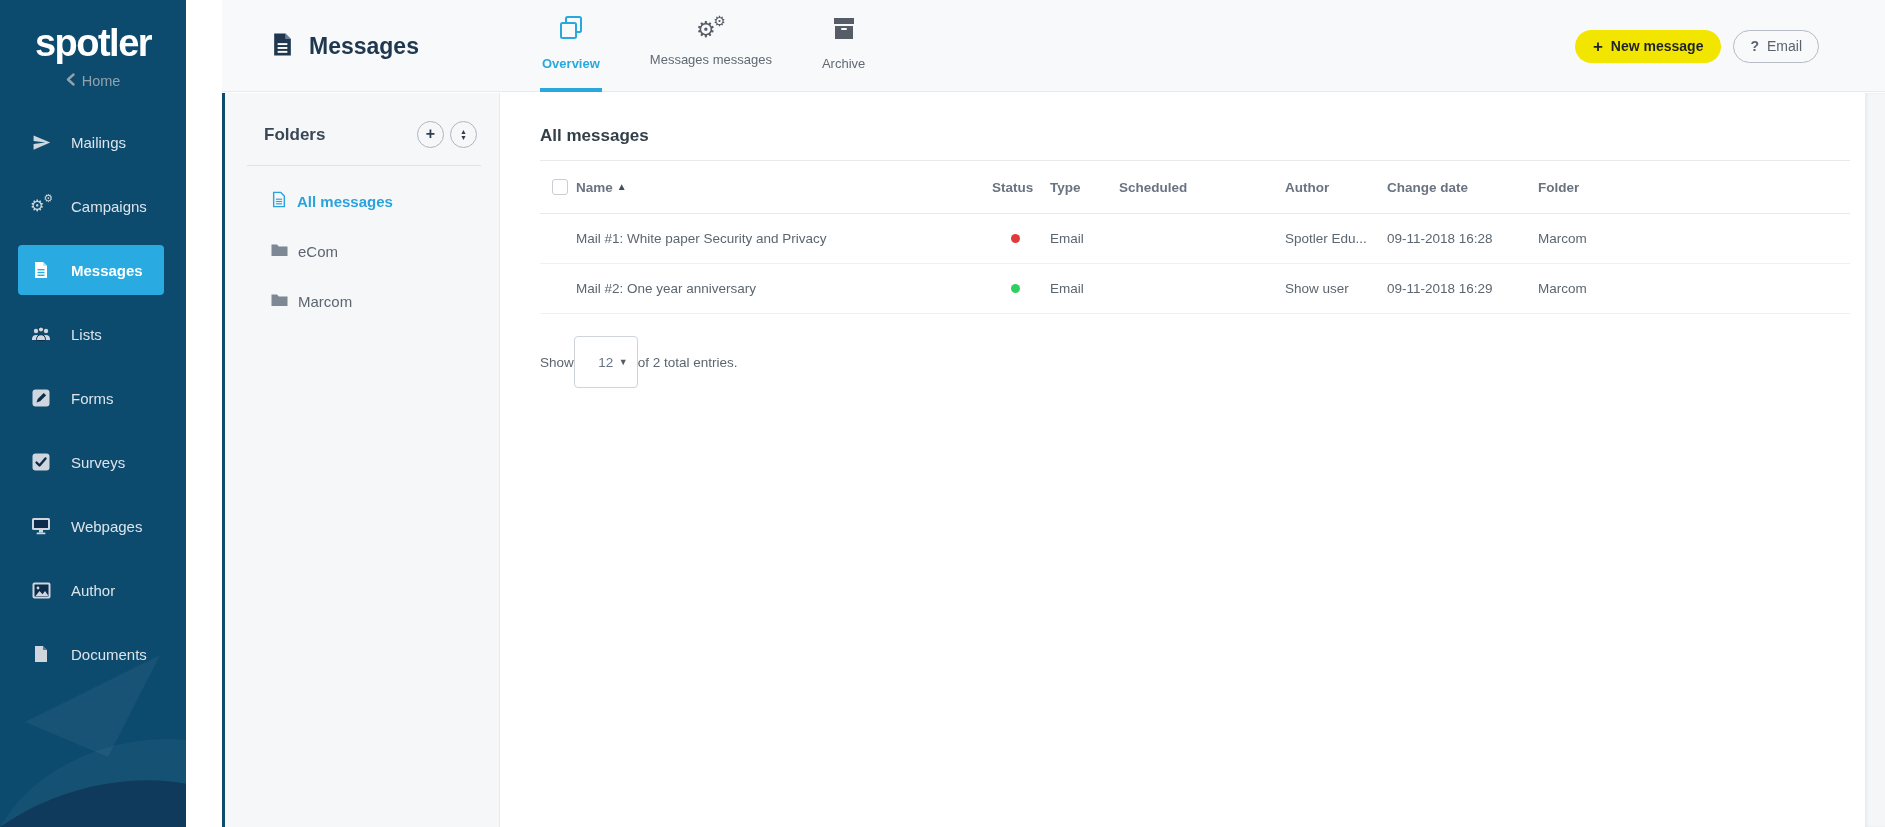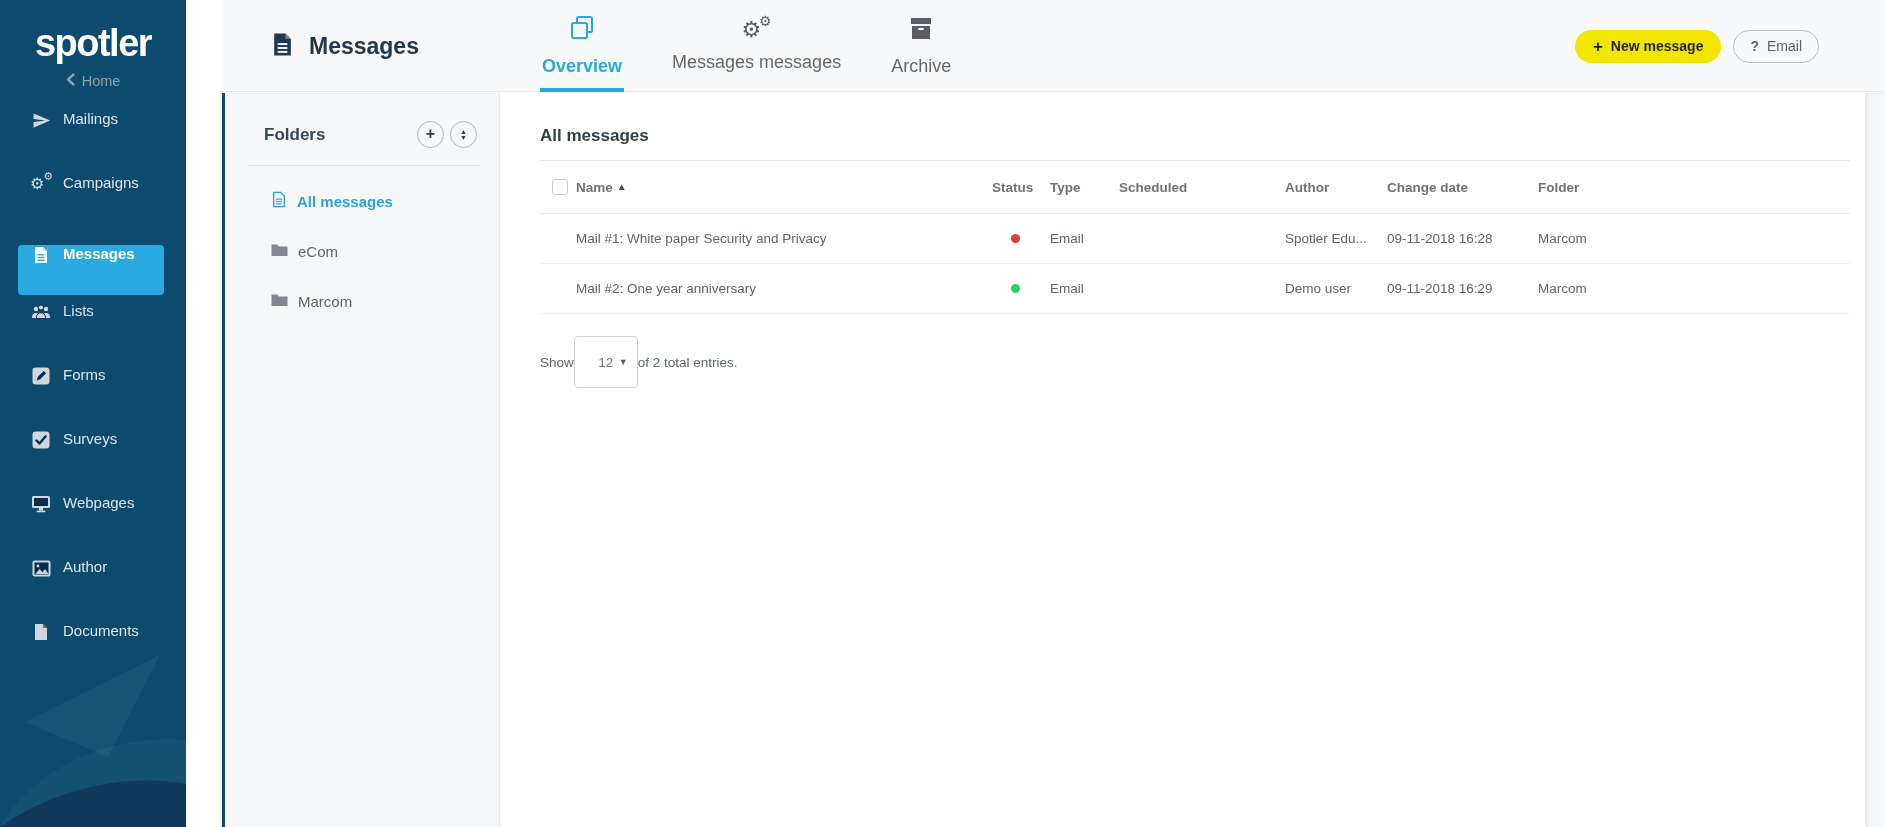--- a/index.html
+++ b/index.html
@@ -4,35 +4,35 @@
 <style>
   * { margin:0; padding:0; box-sizing:border-box; }
   html,body { width:1885px; height:827px; overflow:hidden; }
   body { font-family:"Liberation Sans","DejaVu Sans",sans-serif; background:#ffffff; position:relative; }
 
   
   .sidebar { position:absolute; left:0; top:0; bottom:0; width:186px; background:#0c4a6e; overflow:hidden; }
   .logo { margin-top:22px; text-align:center; color:#ffffff; font-size:38px; font-weight:800; letter-spacing:-1.5px; }
   .home-link { margin-top:8px; display:flex; align-items:center; justify-content:center; gap:7px; color:#93a1ae; font-size:14.5px; cursor:pointer; }
   .nav { position:absolute; top:110px; left:0; right:0; }
-  .nav-item { height:64px; display:flex; padding-left:31px; gap:12px; color:#dde4ea; font-size:15px; cursor:pointer; }
+  .nav-item { height:64px; display:flex; align-items:center; padding-left:31px; gap:20px; color:#dde4ea; font-size:15px; cursor:pointer; }
   .nav-item .ic { width:20px; height:20px; display:flex; align-items:center; justify-content:center; flex:0 0 20px; }
   .nav-item.active { height:50px; margin:7px 22px 7px 18px; padding-left:13px; background:#29abe2; border-radius:4px; color:#ffffff; font-weight:700; }
   .gear-wrap { position:relative; width:20px; height:20px; color:#cfd6dd; }
   .gear-big { position:absolute; left:-1px; top:2px; font-size:16px; line-height:16px; }
   .gear-small { position:absolute; right:-2px; top:-3px; font-size:11px; line-height:11px; }
   .watermark { position:absolute; left:0; bottom:0; pointer-events:none; }
 
   
   .topbar { position:absolute; left:222px; right:0; top:0; height:92px; background:#f8f9fb; border-bottom:1px solid #e8eaec; display:flex; align-items:stretch; }
   .page-title { position:absolute; left:48px; top:0; height:92px; display:flex; align-items:center; gap:14px; }
   .page-title .t { font-size:23px; font-weight:700; color:#20384f; }
   .tabs { position:absolute; left:318px; top:0; height:92px; display:flex; gap:46px; }
   .tab { height:92px; display:flex; flex-direction:column; align-items:center; justify-content:flex-start; padding:14px 2px 0 2px; cursor:pointer; border-bottom:4px solid transparent; }
-  .tab .tlabel { margin-top:8px; font-size:18px; color:#5f6a74; }
+  .tab .tlabel { margin-top:8px; font-size:13px; color:#5f6a74; }
   .tab.active { border-bottom-color:#29a8e0; }
   .tab.active .tlabel { color:#29a8e0; font-weight:600; }
   .tab-gears { position:relative; width:30px; height:30px; color:#565d66; }
   .tab-gears .gear-big { font-size:22px; line-height:22px; left:0; top:5px; }
   .tab-gears .gear-small { font-size:14px; line-height:14px; right:0; top:0; }
   .topbar-actions { position:absolute; right:66px; top:0; height:92px; display:flex; align-items:center; gap:12px; }
   .btn { height:33px; border-radius:17px; display:flex; align-items:center; font-size:14px; cursor:pointer; white-space:nowrap; }
   .btn-new { background:#f2e600; color:#1f2327; font-weight:600; padding:0 18px; gap:8px; border:none; }
   .btn-new .plus { font-size:17px; font-weight:800; line-height:1; }
   .btn-help { background:transparent; border:1px solid #b5bcc4; color:#59636e; padding:0 16px; gap:8px; }
@@ -321,21 +321,21 @@
         <td>Spotler Edu...</td>
         <td>09-11-2018 16:28</td>
         <td>Marcom</td>
       </tr>
       <tr>
         <td></td>
         <td class="name-cell">Mail #2: One year anniversary</td>
         <td><span class="dot" style="background:#2ed161"></span></td>
         <td>Email</td>
         <td></td>
-        <td>Demo user</td>
+        <td>Show user</td>
         <td>09-11-2018 16:29</td>
         <td>Marcom</td>
       </tr>
     </tbody>
   </table>
 
   <div class="table-footer">
     <span>Show</span>
     <div class="select">
       <span>12</span>

